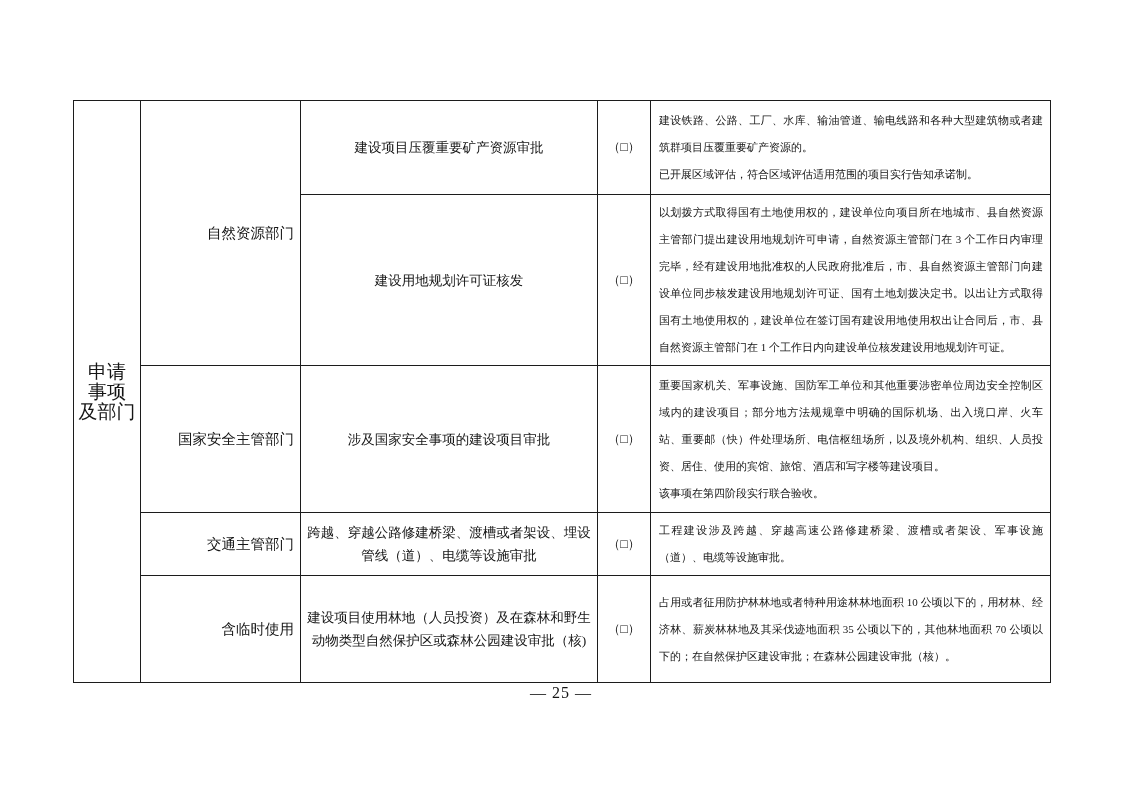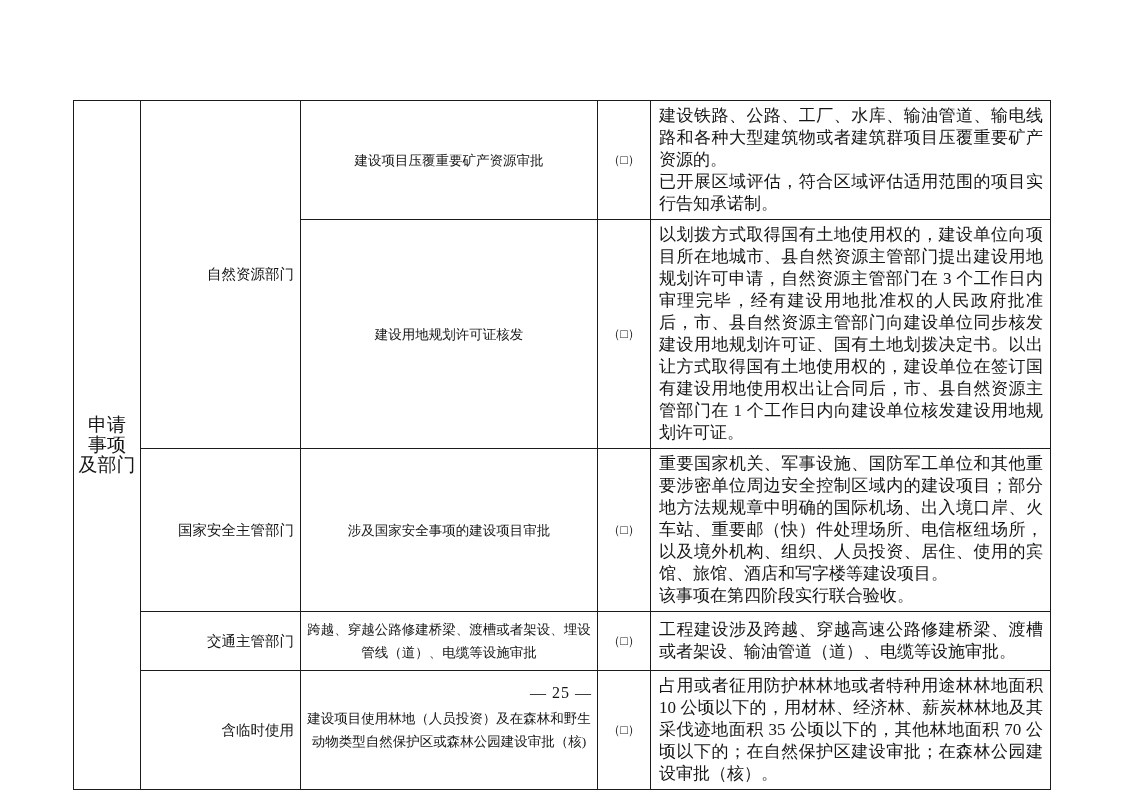--- a/index.html
+++ b/index.html
@@ -51,22 +51,22 @@
     font-size: 13.5px;
     line-height: 23px;
     padding: 2px 4px;
   }
   td.chk-cell {
     text-align: center;
     font-size: 12.5px;
     padding: 0;
   }
   td.desc-cell {
-    font-size: 17px;
-    line-height: 22px;
+    font-size: 11px;
+    line-height: 27px;
     padding: 4px 7px 4px 8px;
     text-align: justify;
     white-space: pre-line;
   }
   .footer-line {
     position: absolute;
     top: 684px;
     left: 0;
     width: 1122px;
     text-align: center;
@@ -107,21 +107,21 @@
         <td class="dept-cell">国家安全主管部门</td>
         <td class="item-cell">涉及国家安全事项的建设项目审批</td>
         <td class="chk-cell">（□）</td>
         <td class="desc-cell">重要国家机关、军事设施、国防军工单位和其他重要涉密单位周边安全控制区域内的建设项目；部分地方法规规章中明确的国际机场、出入境口岸、火车站、重要邮（快）件处理场所、电信枢纽场所，以及境外机构、组织、人员投资、居住、使用的宾馆、旅馆、酒店和写字楼等建设项目。
 该事项在第四阶段实行联合验收。</td>
       </tr>
       <tr style="height:59px">
         <td class="dept-cell">交通主管部门</td>
         <td class="item-cell">跨越、穿越公路修建桥梁、渡槽或者架设、埋设管线（道）、电缆等设施审批</td>
         <td class="chk-cell">（□）</td>
-        <td class="desc-cell">工程建设涉及跨越、穿越高速公路修建桥梁、渡槽或者架设、输油管道（道）、电缆等设施审批。</td>
+        <td class="desc-cell">工程建设涉及跨越、穿越高速公路修建桥梁、渡槽或者架设、军事设施（道）、电缆等设施审批。</td>
       </tr>
       <tr style="height:107px">
         <td class="dept-cell">含临时使用</td>
         <td class="item-cell">建设项目使用林地（人员投资）及在森林和野生动物类型自然保护区或森林公园建设审批（核)</td>
         <td class="chk-cell">（□）</td>
         <td class="desc-cell">占用或者征用防护林林地或者特种用途林林地面积 10 公顷以下的，用材林、经济林、薪炭林林地及其采伐迹地面积 35 公顷以下的，其他林地面积 70 公顷以下的；在自然保护区建设审批；在森林公园建设审批（核）。</td>
       </tr>
     </tbody>
   </table>
 

